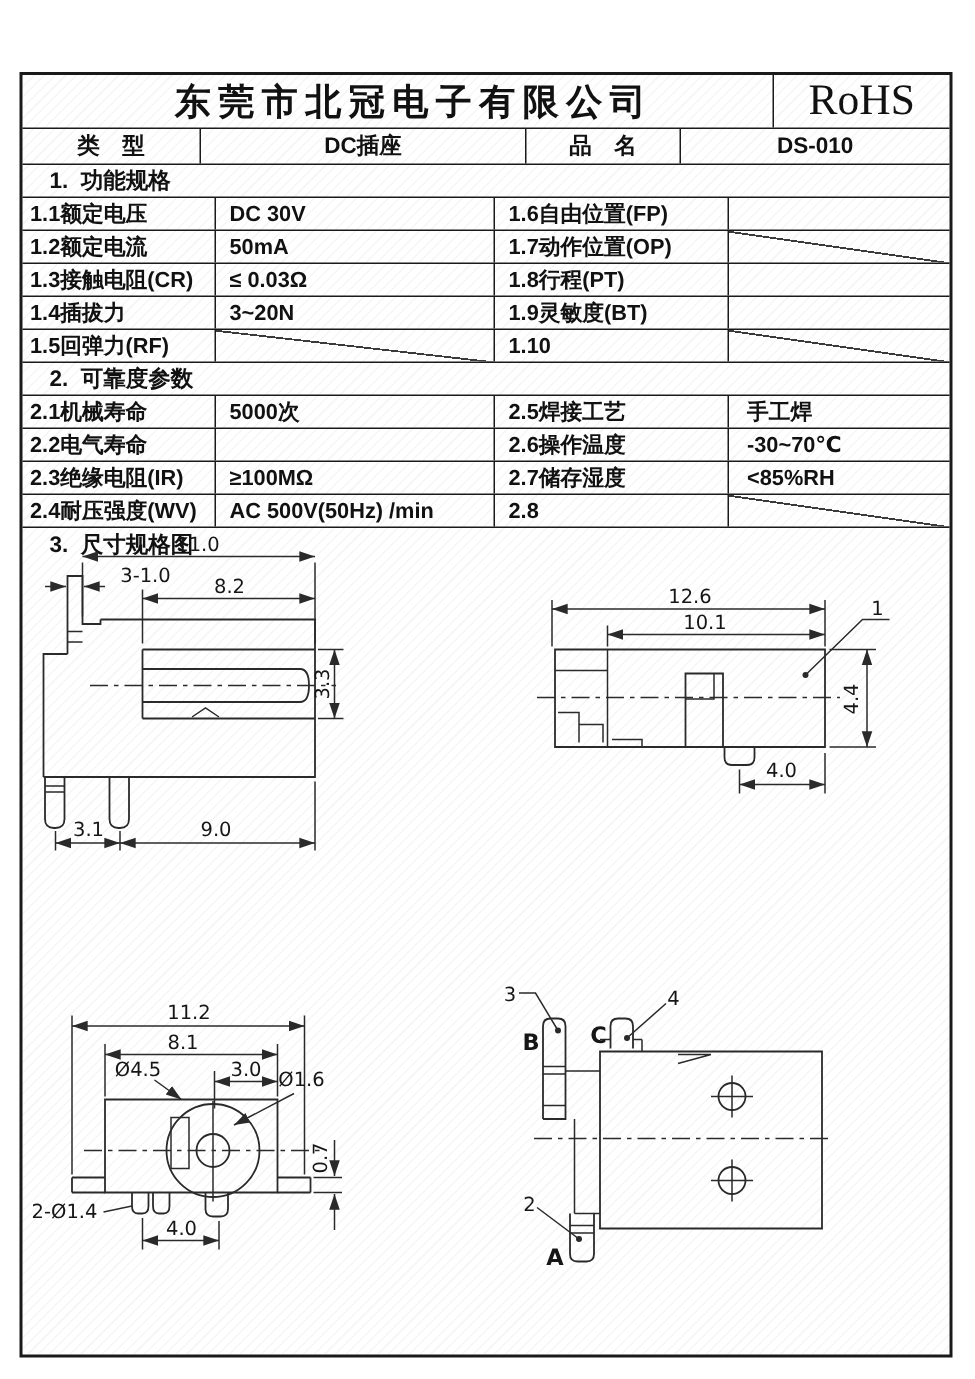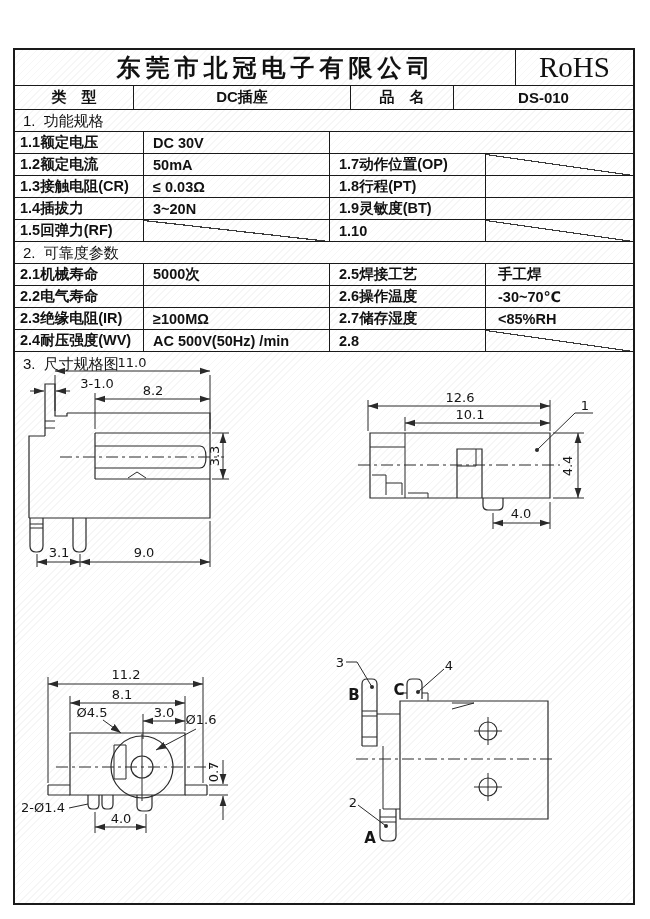--- a/index.html
+++ b/index.html
@@ -17,21 +17,21 @@
   .cell{box-sizing:border-box;display:flex;align-items:center;white-space:pre;overflow:hidden;}
   .vline{border-right:1.6px solid #1a1a1a;}
   .company-row{top:0;height:36px;}
   .company-cell{width:479px;justify-content:center;font-size:24px;font-weight:bold;letter-spacing:5px;margin-left:22px;}
   .rohs-cell{flex:1;justify-content:center;font-family:"Liberation Serif","DejaVu Serif",serif;font-size:29px;font-weight:500;}
   .type-row{top:36px;height:24px;font-size:15px;font-weight:700;}
   .type-row .c1{width:119px;justify-content:center;}
   .type-row .c2{width:217px;justify-content:center;}
   .type-row .c3{width:103px;justify-content:center;}
   .type-row .c4{flex:1;justify-content:center;font-weight:600;}
-  .sec-row{font-size:15px;font-weight:400;padding-left:8px;align-items:flex-end;}
+  .sec-row{font-size:15px;font-weight:700;padding-left:18px;}
   .data-row{font-size:14.5px;}
   .data-row .c1{width:129px;padding-left:5px;font-weight:600;}
   .data-row .c2{width:186px;padding-left:9px;font-weight:700;}
   .data-row .c3{width:156px;padding-left:9px;font-weight:600;}
   .data-row .c4{flex:1;padding-left:12px;font-weight:700;}
   .slash{background-image:linear-gradient(to top right,transparent calc(50% - 1.1px),#3a3a3a calc(50% - 1.1px),#3a3a3a calc(50% + 0.1px),transparent calc(50% + 0.1px));}
   .drawarea{position:absolute;left:0;top:305px;width:618px;height:529px;}
   svg text{font-family:"DejaVu Sans","Liberation Sans",sans-serif;font-size:13px;fill:#161616;}
   svg text.term{font-size:15px;font-weight:bold;}
   svg .ln{stroke:#2a2a2a;stroke-width:1.2;fill:none;}
@@ -55,20 +55,21 @@
     <div class="cell c4">DS-010</div>
   </div>
 
   <div class="row sec-row" style="top:60px;height:22px;">
     <div class="cell">1.  功能规格</div>
   </div>
 
   <div class="row data-row" style="top:82px;height:22px;">
     <div class="cell vline c1">1.1额定电压</div>
     <div class="cell vline c2">DC 30V</div>
+    <div class="cell vline c3">1.6自由位置(FP)</div>
     <div class="cell c4"></div>
   </div>
   <div class="row data-row" style="top:104px;height:22px;">
     <div class="cell vline c1">1.2额定电流</div>
     <div class="cell vline c2">50mA</div>
     <div class="cell vline c3">1.7动作位置(OP)</div>
     <div class="cell c4 slash"></div>
   </div>
   <div class="row data-row" style="top:126px;height:22px;">
     <div class="cell vline c1">1.3接触电阻(CR)</div>

